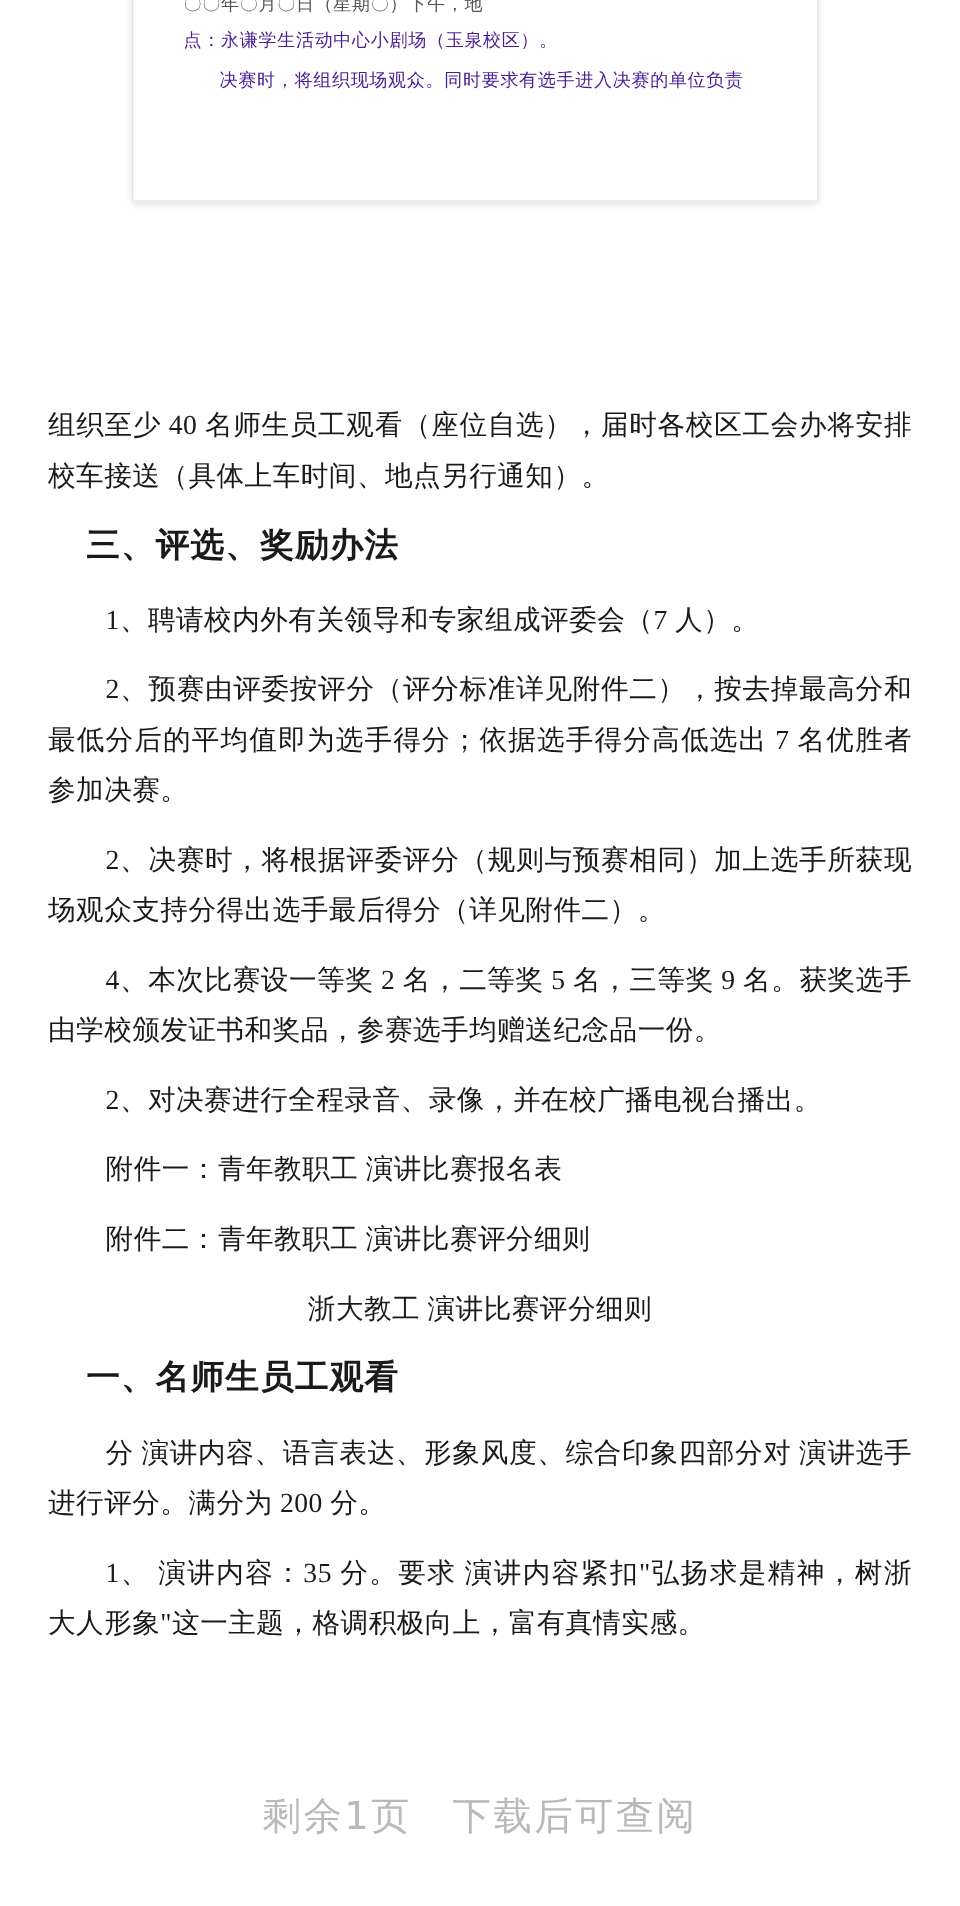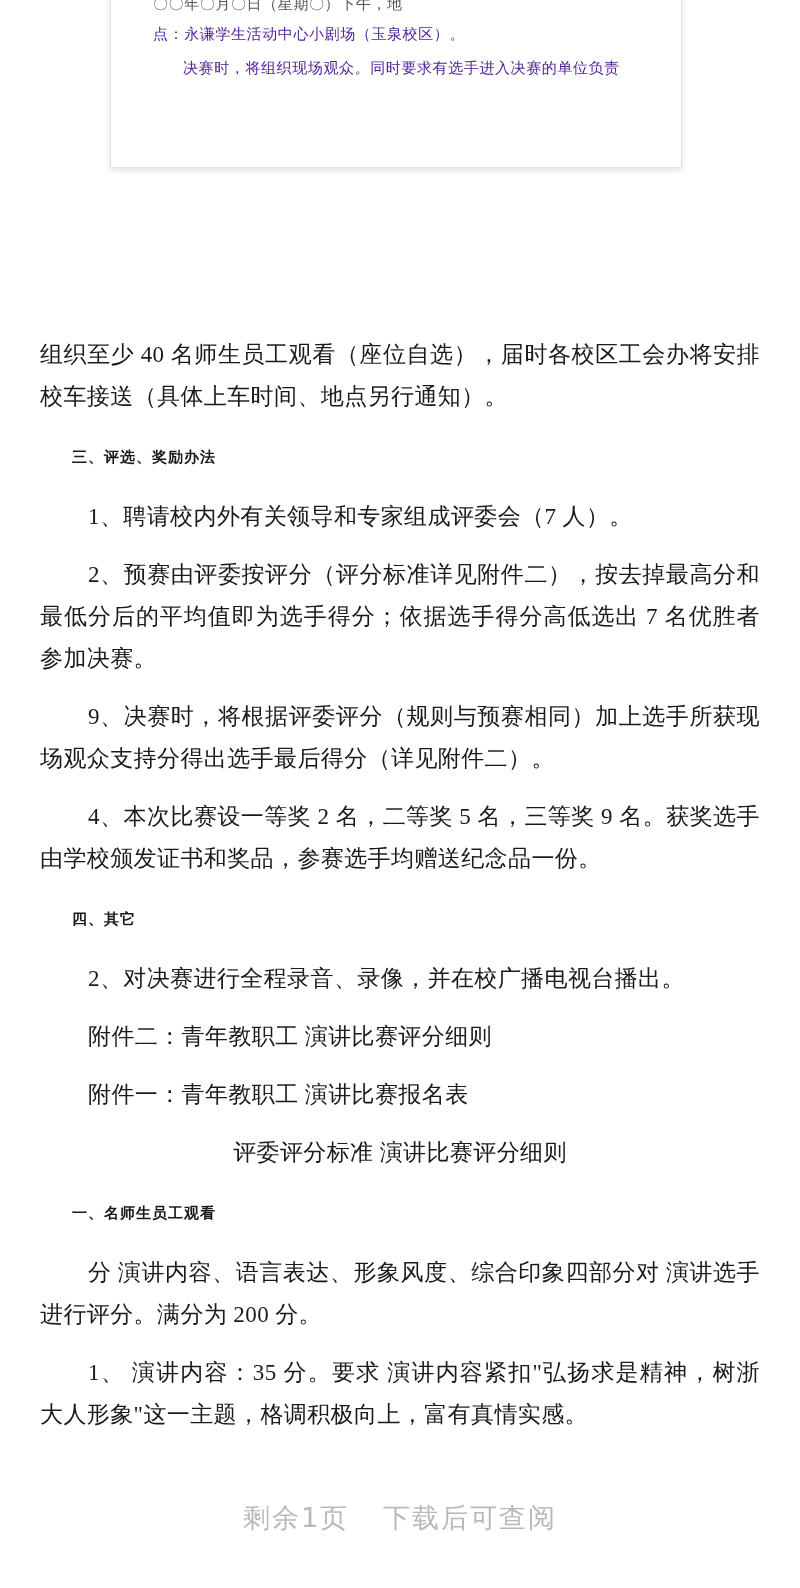--- a/index.html
+++ b/index.html
@@ -68,24 +68,24 @@
     line-height: 42px;
     letter-spacing: 0.4px;
     margin: 16px;
     text-align: justify;
     text-justify: inter-ideograph;
   }
   .indent {
     text-indent: 48px;
   }
   .heading {
-    font-size: 15px;
+    font-size: 28px;
     line-height: 46px;
     font-weight: bold;
-    font-family: Liberation Sans, sans-serif;
+    font-family: Liberation Mono, monospace;
     text-indent: 48px;
     margin: 0;
     letter-spacing: 1px;
   }
   .center {
     text-align: center;
     text-indent: 0;
   }
   .attach {
     text-indent: 48px;
@@ -103,21 +103,21 @@
   }
   .remain-bar {
     position: absolute;
     left: 0;
     bottom: 52px;
     width: 800px;
     text-align: center;
   }
   .remain-bar span {
     font-family: "DejaVu Sans", "Liberation Sans", sans-serif;
-    font-size: 27px;
+    font-size: 32px;
     color: #b9b9b9;
     letter-spacing: 2px;
   }
   .remain-gap {
     display: inline-block;
     width: 26px;
   }
 </style>
 </head>
 <body>
@@ -126,27 +126,26 @@
   <div class="frag-line l1">〇〇年〇月〇日（星期〇）下午，地</div>
   <div class="frag-line l2">点：永谦学生活动中心小剧场（玉泉校区）。</div>
   <div class="frag-line l3">决赛时，将组织现场观众。同时要求有选手进入决赛的单位负责</div>
 </div>
 
 <div class="doc">
   <p class="p">组织至少 40 名师生员工观看（座位自选），届时各校区工会办将安排校车接送（具体上车时间、地点另行通知）。</p>
   <p class="heading">三、评选、奖励办法</p>
   <p class="p indent">1、聘请校内外有关领导和专家组成评委会（7 人）。</p>
   <p class="p indent">2、预赛由评委按评分（评分标准详见附件二），按去掉最高分和最低分后的平均值即为选手得分；依据选手得分高低选出 7 名优胜者参加决赛。</p>
-  <p class="p indent">9、决赛时，将根据评委评分（规则与预赛相同）加上选手所获现场观众支持分得出选手最后得分（详见附件二）。</p>
+  <p class="p indent">2、决赛时，将根据评委评分（规则与预赛相同）加上选手所获现场观众支持分得出选手最后得分（详见附件二）。</p>
   <p class="p indent">4、本次比赛设一等奖 2 名，二等奖 5 名，三等奖 9 名。获奖选手由学校颁发证书和奖品，参赛选手均赠送纪念品一份。</p>
-  <p class="heading">四、其它</p>
   <p class="p indent">2、对决赛进行全程录音、录像，并在校广播电视台播出。</p>
+  <p class="p attach">附件一：青年教职工 演讲比赛报名表</p>
   <p class="p attach">附件二：青年教职工 演讲比赛评分细则</p>
-  <p class="p attach">附件一：青年教职工 演讲比赛报名表</p>
-  <p class="p center">评委评分标准 演讲比赛评分细则</p>
+  <p class="p center">浙大教工 演讲比赛评分细则</p>
   <p class="heading">一、名师生员工观看</p>
   <p class="p indent">分 演讲内容、语言表达、形象风度、综合印象四部分对 演讲选手进行评分。满分为 200 分。</p>
   <p class="p indent">1、 演讲内容：35 分。要求 演讲内容紧扣"弘扬求是精神，树浙大人形象"这一主题，格调积极向上，富有真情实感。</p>
 </div>
 
 <div class="fade"></div>
 
 <div class="remain-bar">
   <span>剩余1页</span>
   <span class="remain-gap"></span>

